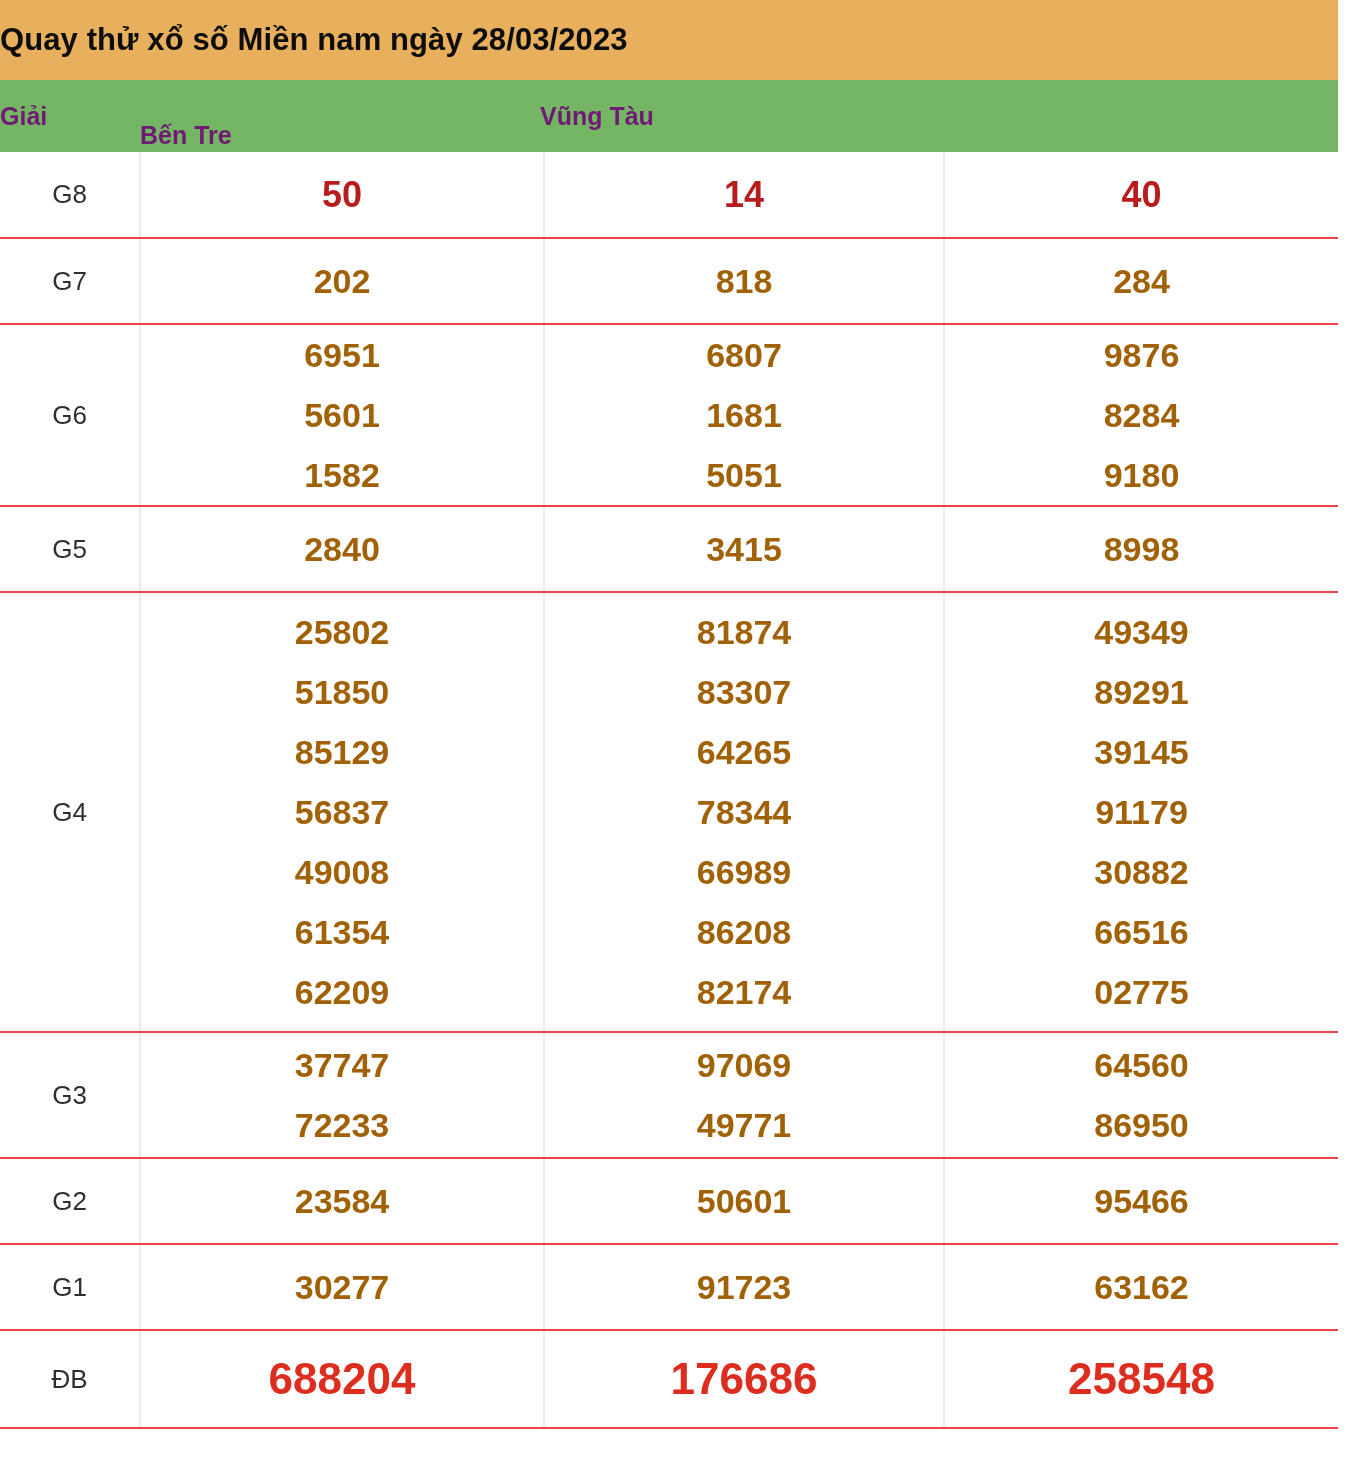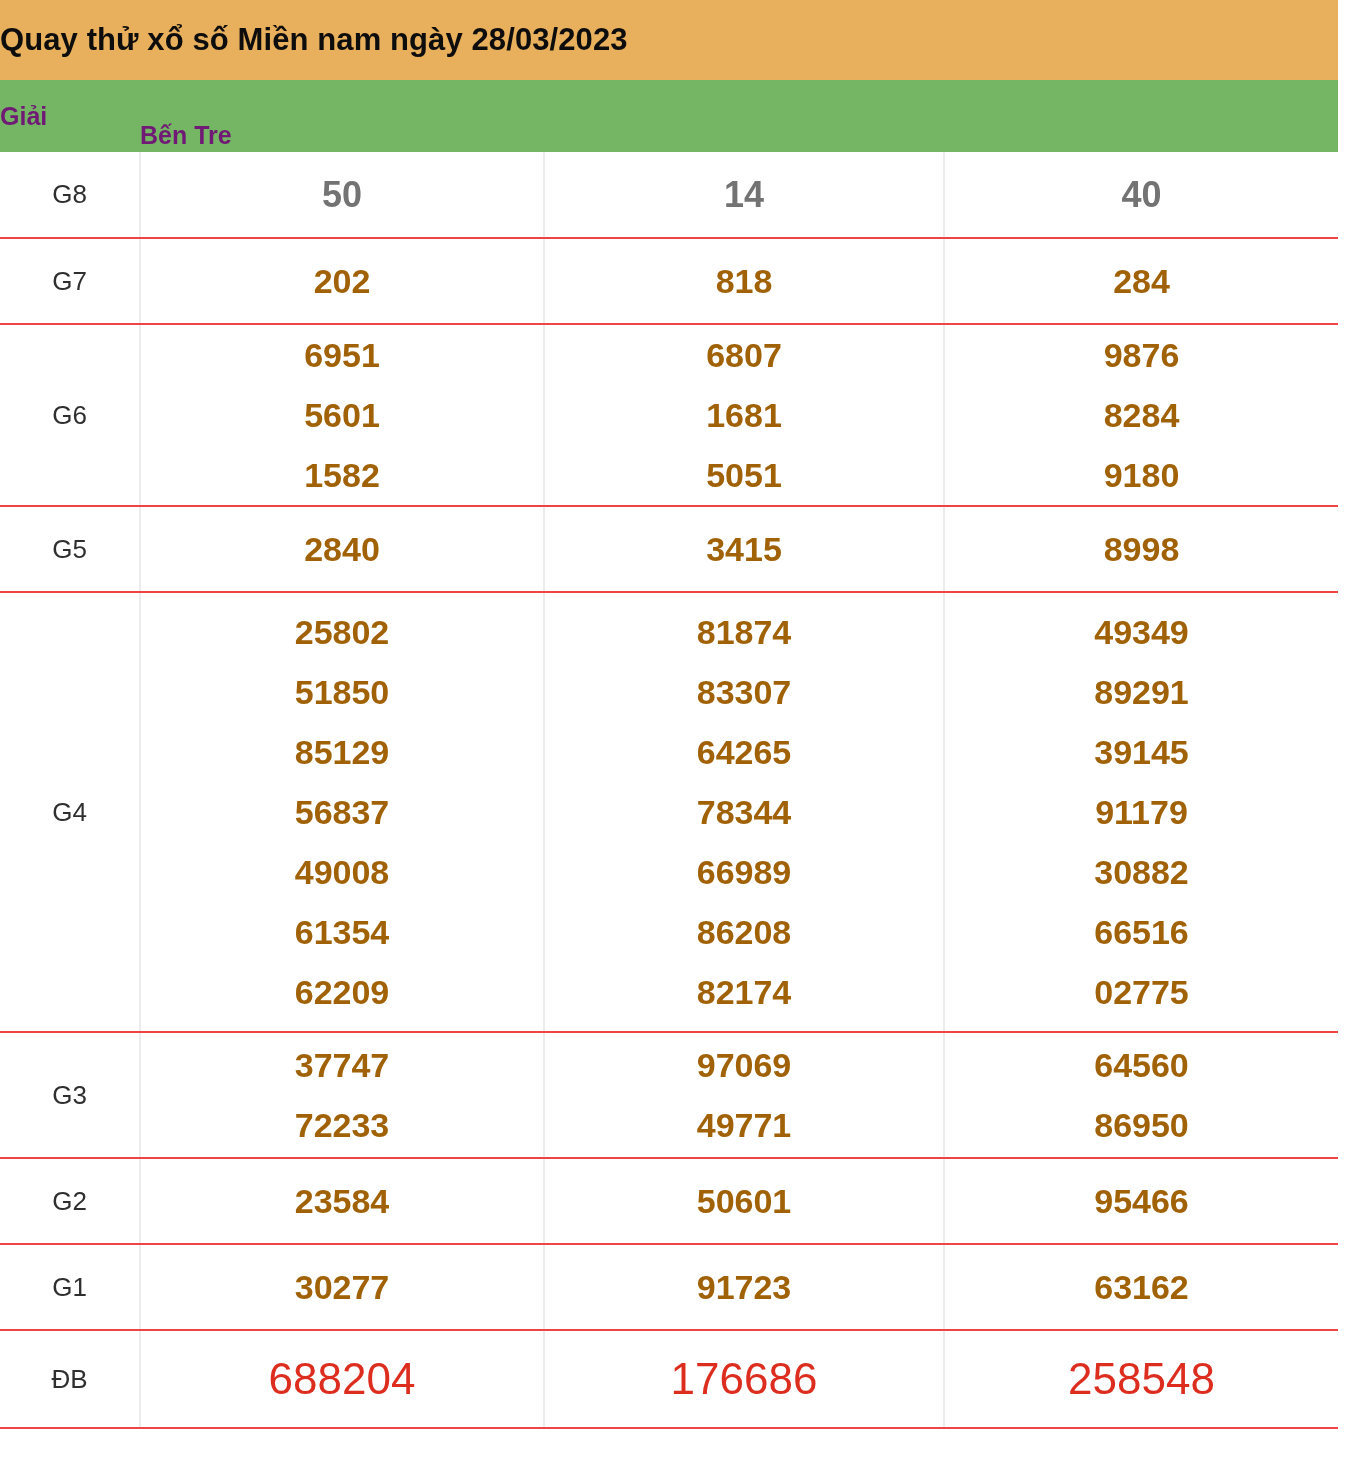--- a/index.html
+++ b/index.html
@@ -87,28 +87,28 @@
   .num-cell {
     font-size: 34px;
     font-weight: bold;
     color: #a16207;
     line-height: 60px;
   }
   .num-cell .n { display: block; }
 
   
   .g8 .num-cell {
-    color: #737373;
+    color: #b91c1c;
     font-size: 36px;
   }
   
   .db .num-cell {
     color: #dc2d1e;
     font-size: 44px;
-    font-weight: normal;
+    font-weight: bold;
   }
   .db .prize-label { font-size: 26px; }
 
   .h-one   { height: 86px; }
   .h-three { height: 180px; }
   .h-seven { height: 440px; }
   .h-two   { height: 126px; }
   .h-db    { height: 98px; }
 </style>
 </head>
@@ -116,20 +116,21 @@
 
 <div class="page">
 
   <div class="title-bar">
     <div class="title-text">Quay thử xổ số Miền nam ngày 28/03/2023</div>
   </div>
 
   <div class="col-header">
     <div class="hc c0">Giải</div>
     <div class="hc c2">Bến Tre</div>
+    <div class="hc c3">Vũng Tàu</div>
   </div>
 
   <table class="results">
     <colgroup>
       <col style="width:140px">
       <col style="width:404px">
       <col style="width:400px">
       <col style="width:394px">
     </colgroup>
     <tbody id="results-body">

